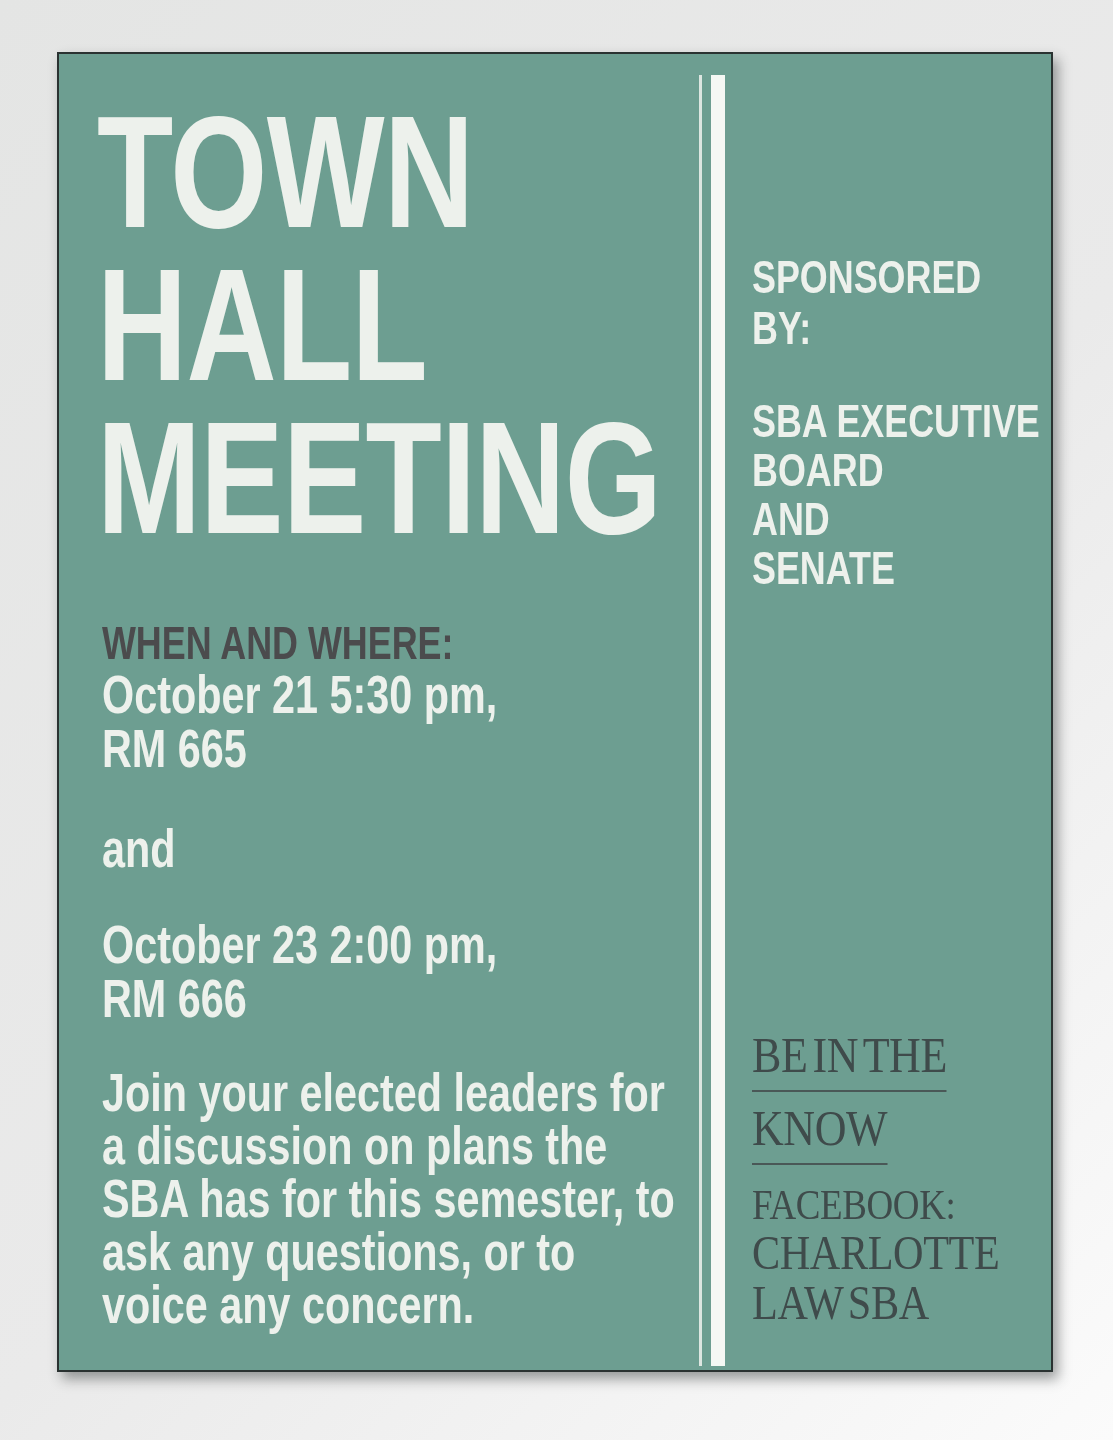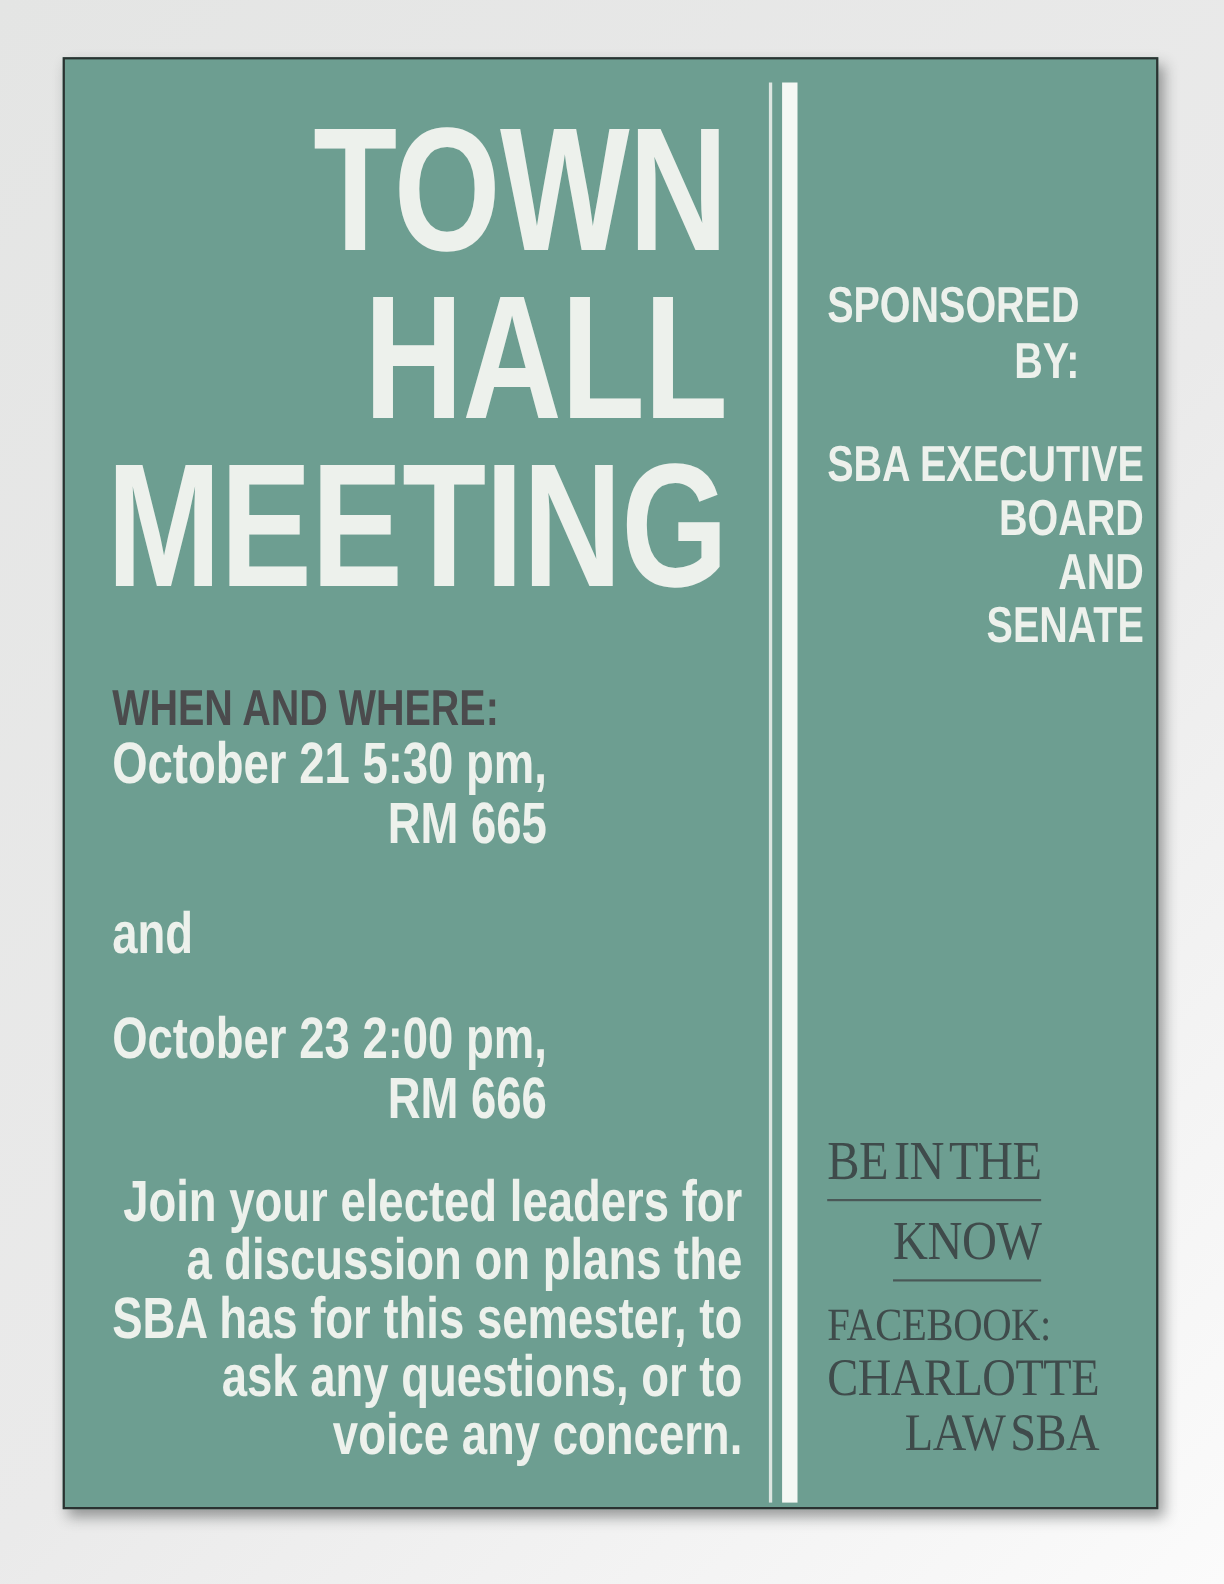--- a/index.html
+++ b/index.html
@@ -18,21 +18,20 @@
   .poster {
     position: absolute;
     left: 57px;
     top: 52px;
     width: 996px;
     height: 1320px;
     background: #6d9e91;
     border: 2px solid #2a3231;
     box-sizing: border-box;
     box-shadow: 5px 7px 12px rgba(40, 45, 44, 0.45);
-    text-align: right;
   }
   .abs { position: absolute; }
   .cond {
     transform: scaleX(0.78);
     transform-origin: 0 0;
     white-space: nowrap;
   }
   .sans-bold {
     font-family: "Liberation Sans", sans-serif;
     font-weight: bold;

